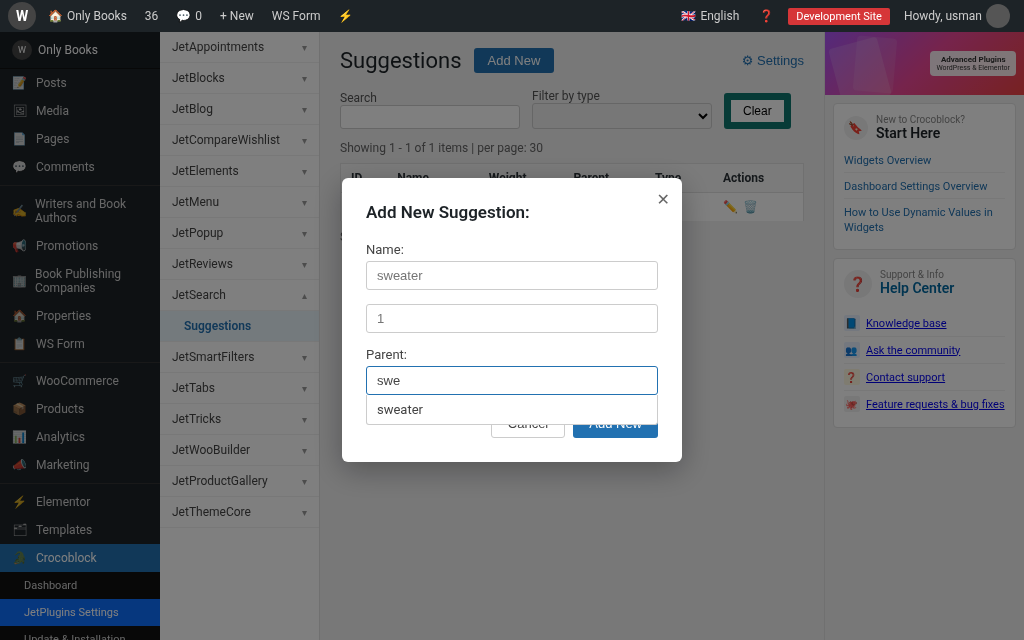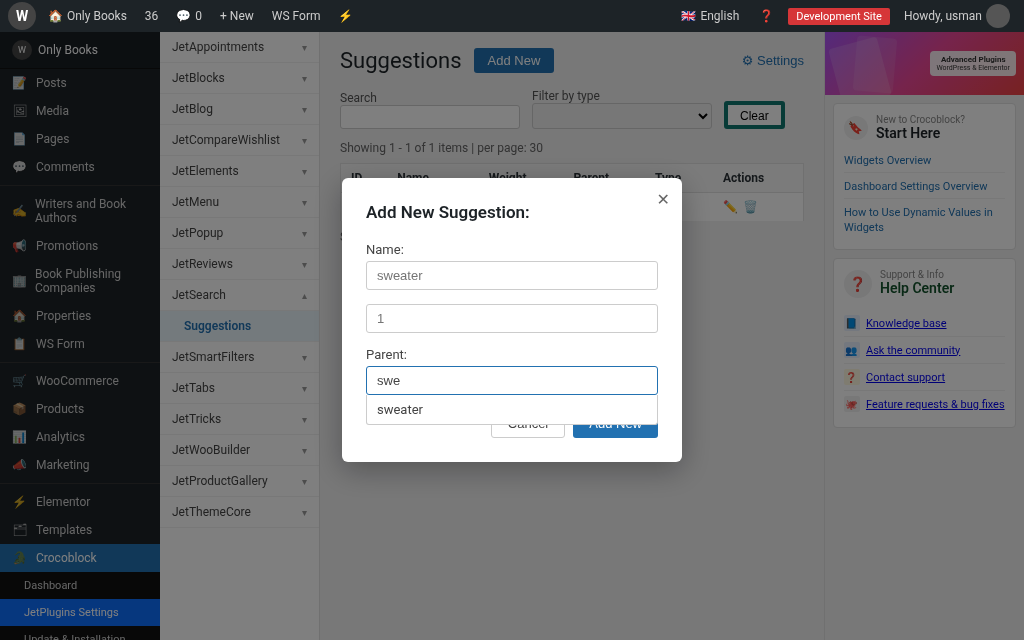--- a/index.html
+++ b/index.html
@@ -147,27 +147,27 @@
     }
     .filter-select {
       border: 1px solid #ccc;
       padding: 4px 8px;
       border-radius: 3px;
       font-size: 12px;
       width: 180px;
     }
     .btn-clear {
       background: #fff;
-      border: 4px solid #0f766e;
+      border: 7px solid #0f766e;
       padding: 4px 12px;
       border-radius: 3px;
       cursor: pointer;
       font-size: 12px;
       margin-bottom: 0;
-      height: 28px;
+      height: 36px;
     }
 
     .table-meta { font-size: 12px; color: #666; margin-bottom: 8px; }
     .data-table { width: 100%; border-collapse: collapse; background: #fff; border: 1px solid #e0e0e0; }
     .data-table th { background: #f6f7f7; padding: 7px 10px; text-align: left; font-size: 12px; border-bottom: 1px solid #e0e0e0; }
     .data-table td { padding: 7px 10px; font-size: 12px; border-bottom: 1px solid #f0f0f0; }
     .action-icons { display: flex; gap: 6px; }
     .edit-icon { color: #2271b1; cursor: pointer; }
     .delete-icon { color: #d63638; cursor: pointer; }
 
@@ -211,21 +211,21 @@
     .widget-icon { width: 24px; height: 24px; border-radius: 50%; background: #f0f0f1; display: flex; align-items: center; justify-content: center; font-size: 12px; }
     .widget-title-small { font-size: 10px; color: #888; }
     .widget-title-big { font-size: 14px; font-weight: 600; color: #1d2327; }
     .widget-links { list-style: none; padding: 0; }
     .widget-links li { padding: 5px 0; border-bottom: 1px solid #f0f0f0; }
     .widget-links li:last-child { border-bottom: none; }
     .widget-links a { color: #2271b1; text-decoration: none; font-size: 11px; }
     .help-card { background: #fff; margin: 8px; border-radius: 4px; padding: 10px; border: 1px solid #e0e0e0; }
     .help-icon { width: 28px; height: 28px; border-radius: 50%; background: #f0f0f1; display: flex; align-items: center; justify-content: center; font-size: 14px; margin-bottom: 6px; }
     .help-title-small { font-size: 10px; color: #888; }
-    .help-title-big { font-size: 14px; font-weight: 600; color: #14532d; margin-bottom: 8px; }
+    .help-title-big { font-size: 14px; font-weight: 600; color: #0369a1; margin-bottom: 8px; }
     .help-links { list-style: none; padding: 0; }
     .help-links li { padding: 5px 0; display: flex; align-items: center; gap: 6px; font-size: 11px; color: #444; border-bottom: 1px solid #f0f0f0; }
     .help-links li:last-child { border-bottom: none; }
     .help-link-icon { width: 16px; height: 16px; border-radius: 2px; display: flex; align-items: center; justify-content: center; font-size: 10px; flex-shrink: 0; }
 
     
     .modal-overlay {
       position: fixed;
       top: 0; left: 0; right: 0; bottom: 0;
       background: rgba(0,0,0,0.5);

